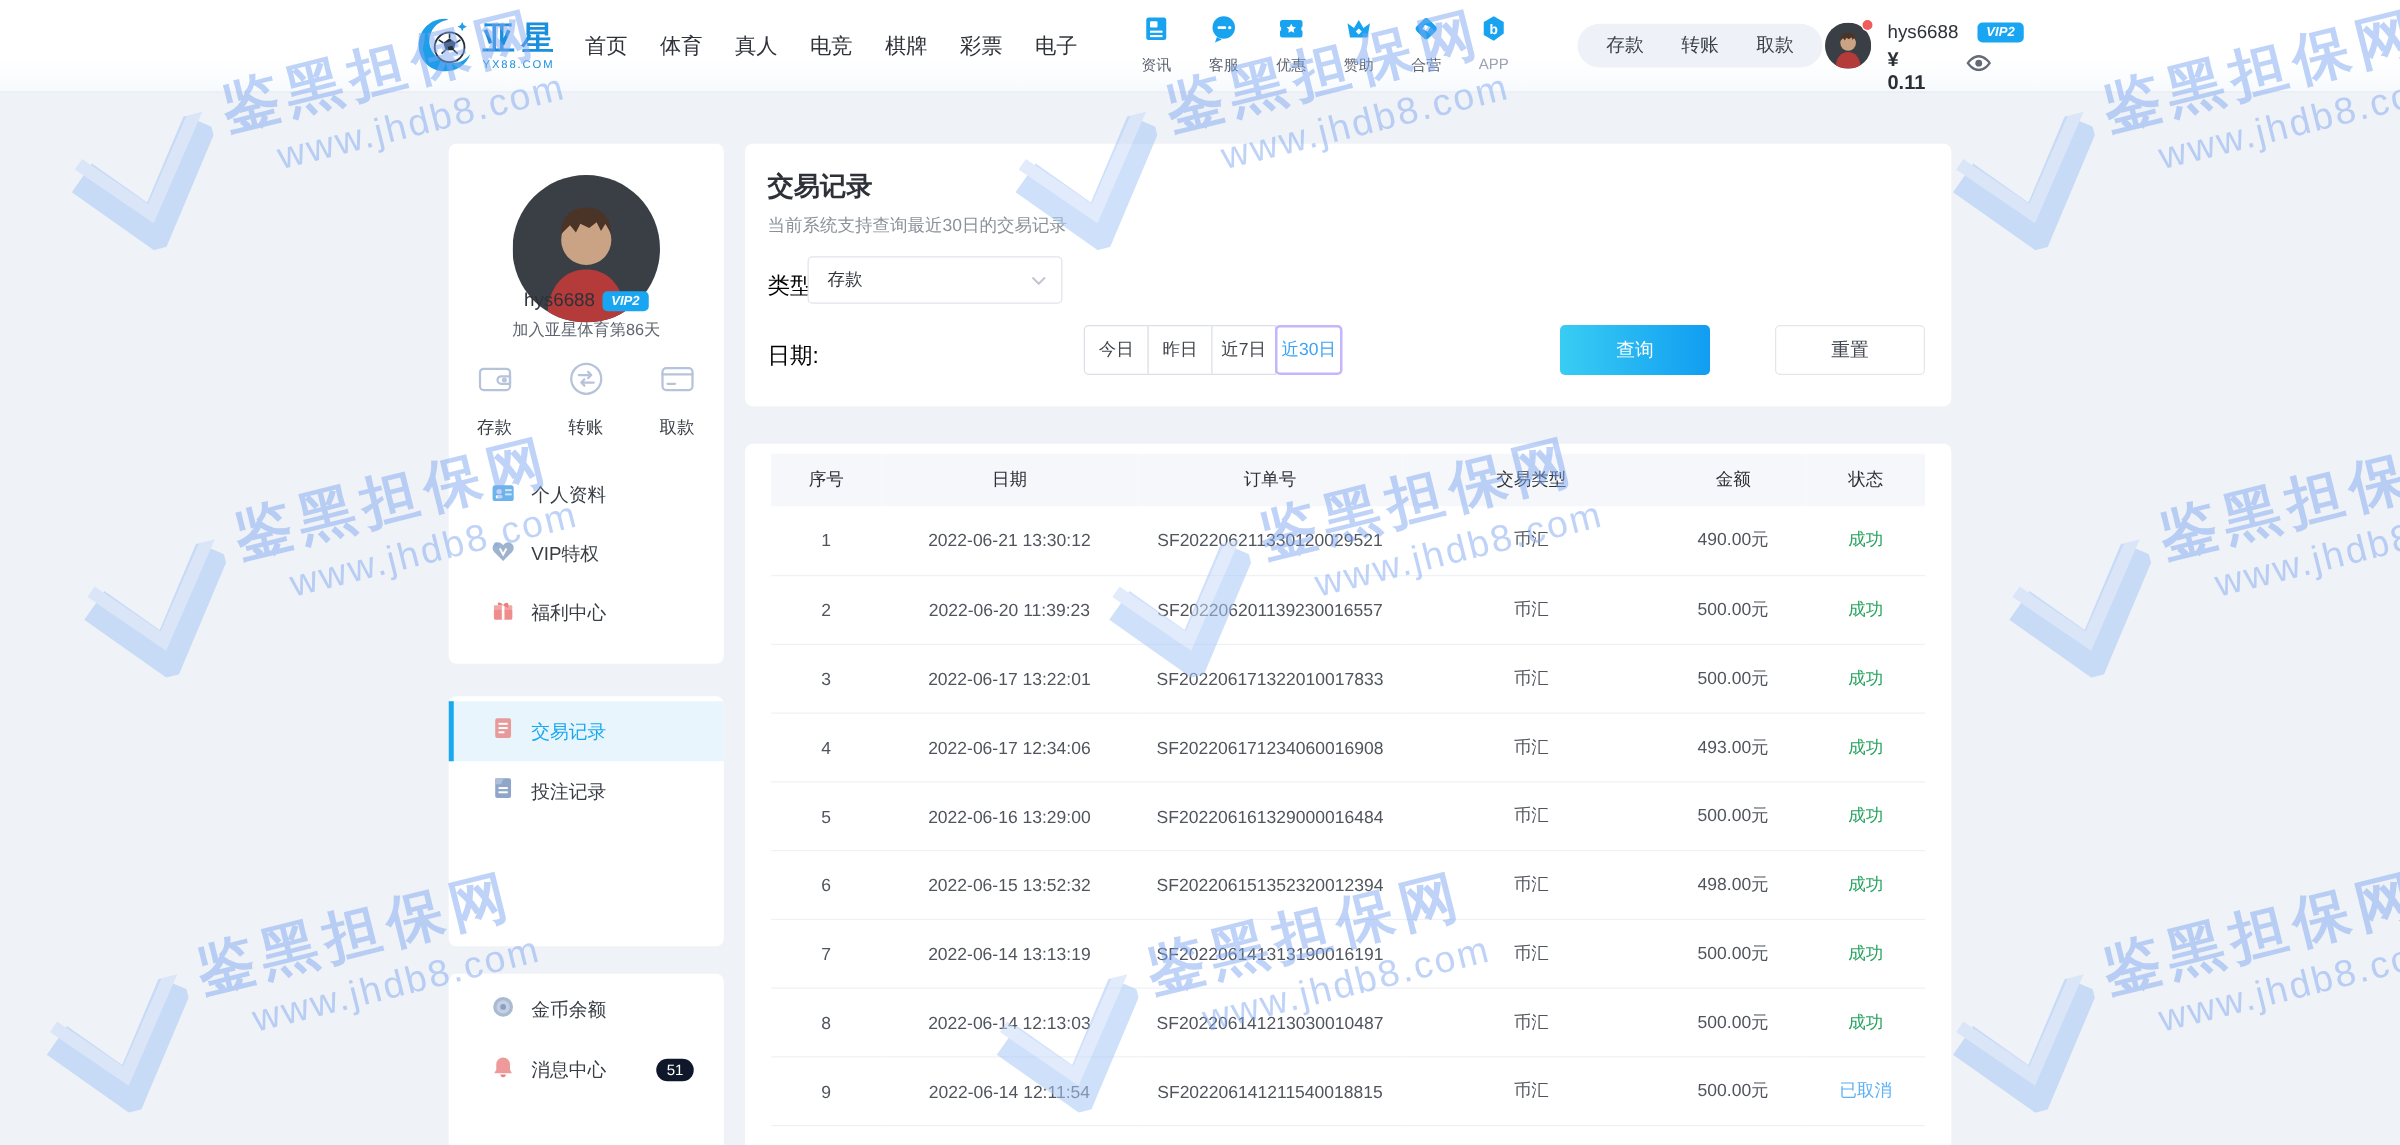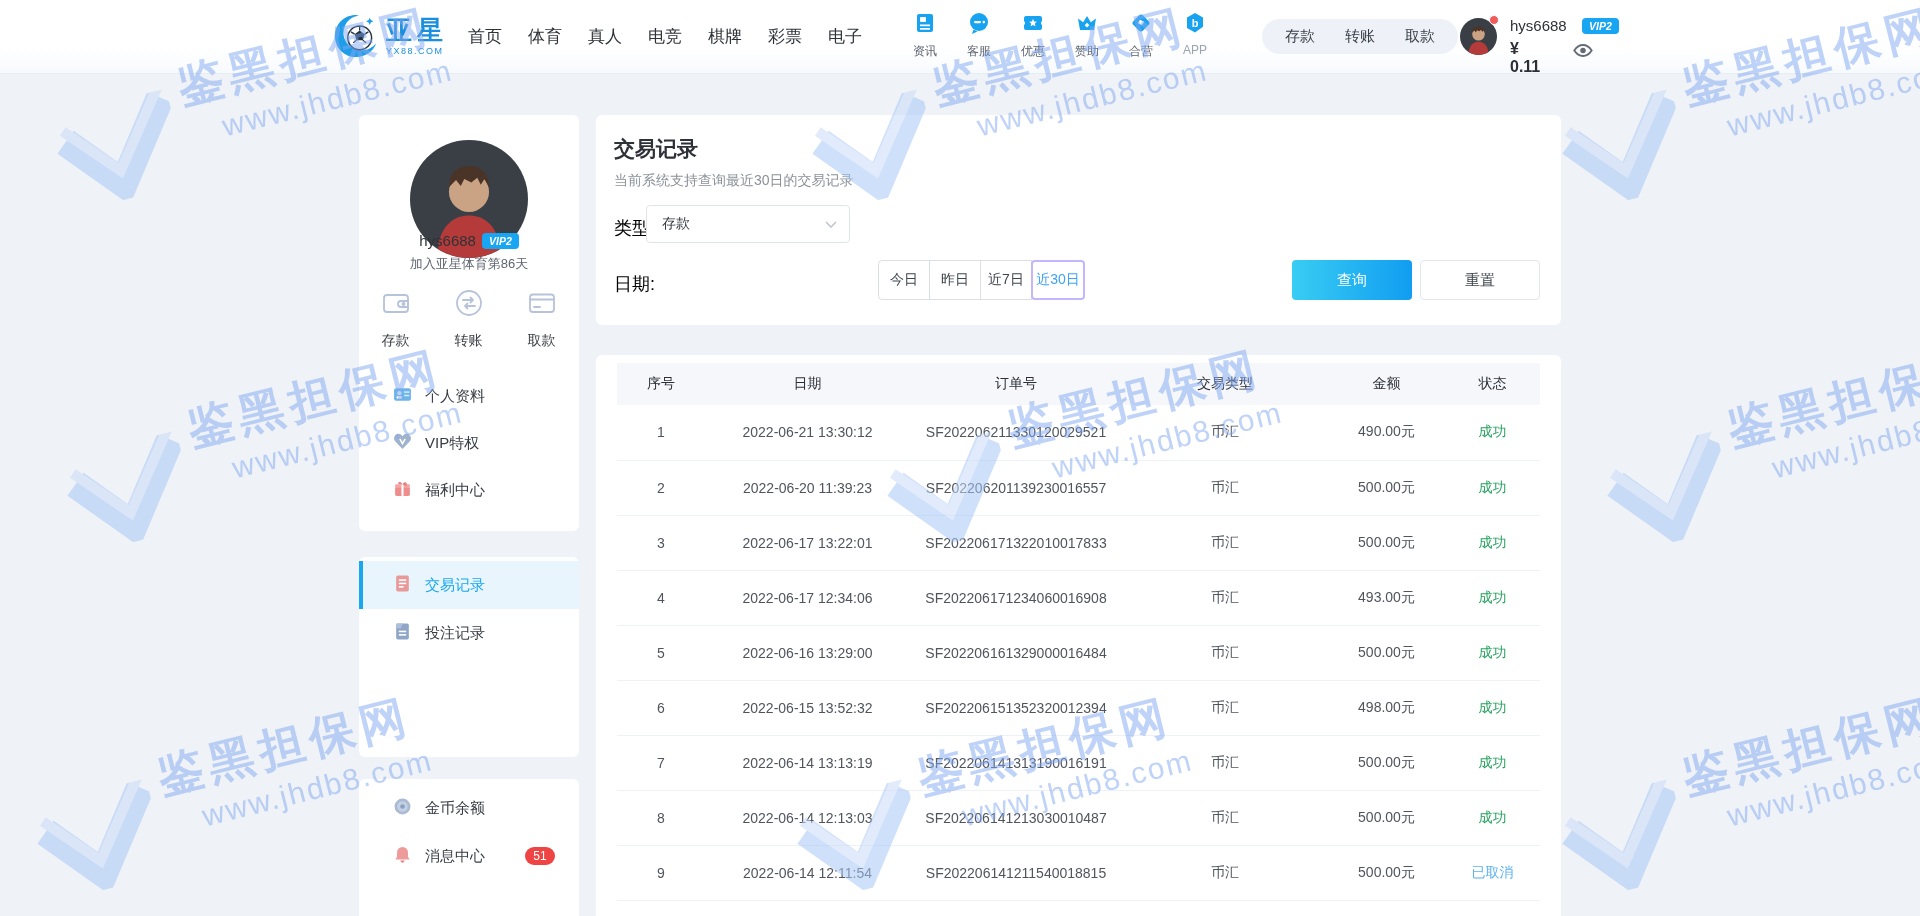--- a/index.html
+++ b/index.html
@@ -45,39 +45,39 @@
 .sqa svg{width:32px;height:32px;stroke:#b6c3da;fill:none;stroke-width:1.8px;stroke-linecap:round;stroke-linejoin:round}
 .sqa-label{font-size:14px;color:#3b4046}
 .menu{position:absolute;left:0;top:258px;width:220px}
 .menu-item{position:relative;height:47px;display:flex;align-items:center;padding-left:34px;gap:13px;cursor:pointer}
 #side-group-1 .menu-item,#side-group-2 .menu-item{height:48px}
 .menu-item svg{width:19px;height:19px;flex:none}
 .menu-item .lbl{font-size:15px;color:#383d44}
 .menu-item.active{background:#e8f5fd}
 .menu-item.active::before{content:"";position:absolute;left:0;top:0;bottom:0;width:4px;background:#19a8f0}
 .menu-item.active .lbl{color:#19a8f0}
-.num-badge{position:absolute;right:24px;min-width:30px;height:18px;border-radius:9px;background:#ef4444;color:#fff;font-size:12px;display:flex;align-items:center;justify-content:center;padding:0 6px}
+.num-badge{position:absolute;right:24px;min-width:30px;height:18px;border-radius:9px;background:#0f172a;color:#fff;font-size:12px;display:flex;align-items:center;justify-content:center;padding:0 6px}
 
 
 .mcard{position:absolute;left:596px;width:965px;background:#fff;border-radius:6px}
 #filter-card{top:115px;height:210px}
 #table-card{top:355px;height:600px;padding:8px 21px 0 21px}
 .page-title{position:absolute;left:18px;top:20px;font-size:21px;font-weight:bold;color:#2e3138}
 .page-sub{position:absolute;left:18px;top:57px;font-size:14px;color:#8b9199}
 .frow-label{position:absolute;font-size:18px;color:#000000}
 .select-box{position:absolute;left:50px;top:90px;width:204px;height:38px;border:1px solid #dfe3ea;border-radius:4px;display:flex;align-items:center;padding:0 12px 0 15px;cursor:pointer;background:#fff}
 .select-box .val{font-size:14px;color:#33373d;flex:1}
 .date-box{position:absolute;left:50px;top:145px;width:204px;height:40px;border:1px solid #dfe3ea;border-radius:4px;display:flex;align-items:center;padding:0 12px 0 15px;cursor:pointer;background:#fff}
 .date-box .val{font-size:13px;color:#4a4f57;flex:1;letter-spacing:.3px}
 .ranges{position:absolute;left:266px;top:145px;display:flex}
 .rbtn{width:52px;height:40px;border:1px solid #dcdfe6;background:#fff;font-size:14px;color:#40454d;display:flex;align-items:center;justify-content:center;cursor:pointer;margin-left:-1px;font-family:inherit}
-.rbtn:first-child{border-radius:4px 0 0 4px;margin-left:16px}
+.rbtn:first-child{border-radius:4px 0 0 4px;margin-left:5px}
 .rbtn:last-child{border-radius:0 4px 4px 0}
 .rbtn.active{border:2px solid #c4b5fd;color:#3da2f5;border-radius:4px;z-index:2;width:54px}
-.btn-search{position:absolute;left:696px;top:145px;width:120px;height:40px;border:none;border-radius:4px;background:linear-gradient(90deg,#38cdf3,#119df1);color:#fff;font-size:15px;cursor:pointer;font-family:inherit}
+.btn-search{position:absolute;left:652px;top:145px;width:120px;height:40px;border:none;border-radius:4px;background:linear-gradient(90deg,#38cdf3,#119df1);color:#fff;font-size:15px;cursor:pointer;font-family:inherit}
 .btn-reset{position:absolute;left:824px;top:145px;width:120px;height:40px;border:1px solid #e3e6eb;border-radius:4px;background:#fff;color:#40454d;font-size:15px;cursor:pointer;font-family:inherit}
 
 
 table{width:923px;border-collapse:collapse;table-layout:fixed}
 th{height:42px;background:#f5f7fa;font-size:14px;font-weight:normal;color:#2b2f36;text-align:center}
 td{height:55px;font-size:14px;color:#50555d;text-align:center;border-bottom:1px solid #eef1f5;white-space:nowrap;overflow:hidden}
 
 
 .wm-layer{position:absolute;left:0;top:0;width:1920px;height:916px;z-index:60;pointer-events:none}
 .wm{position:absolute;display:flex;align-items:flex-start;transform:rotate(-14deg)}

